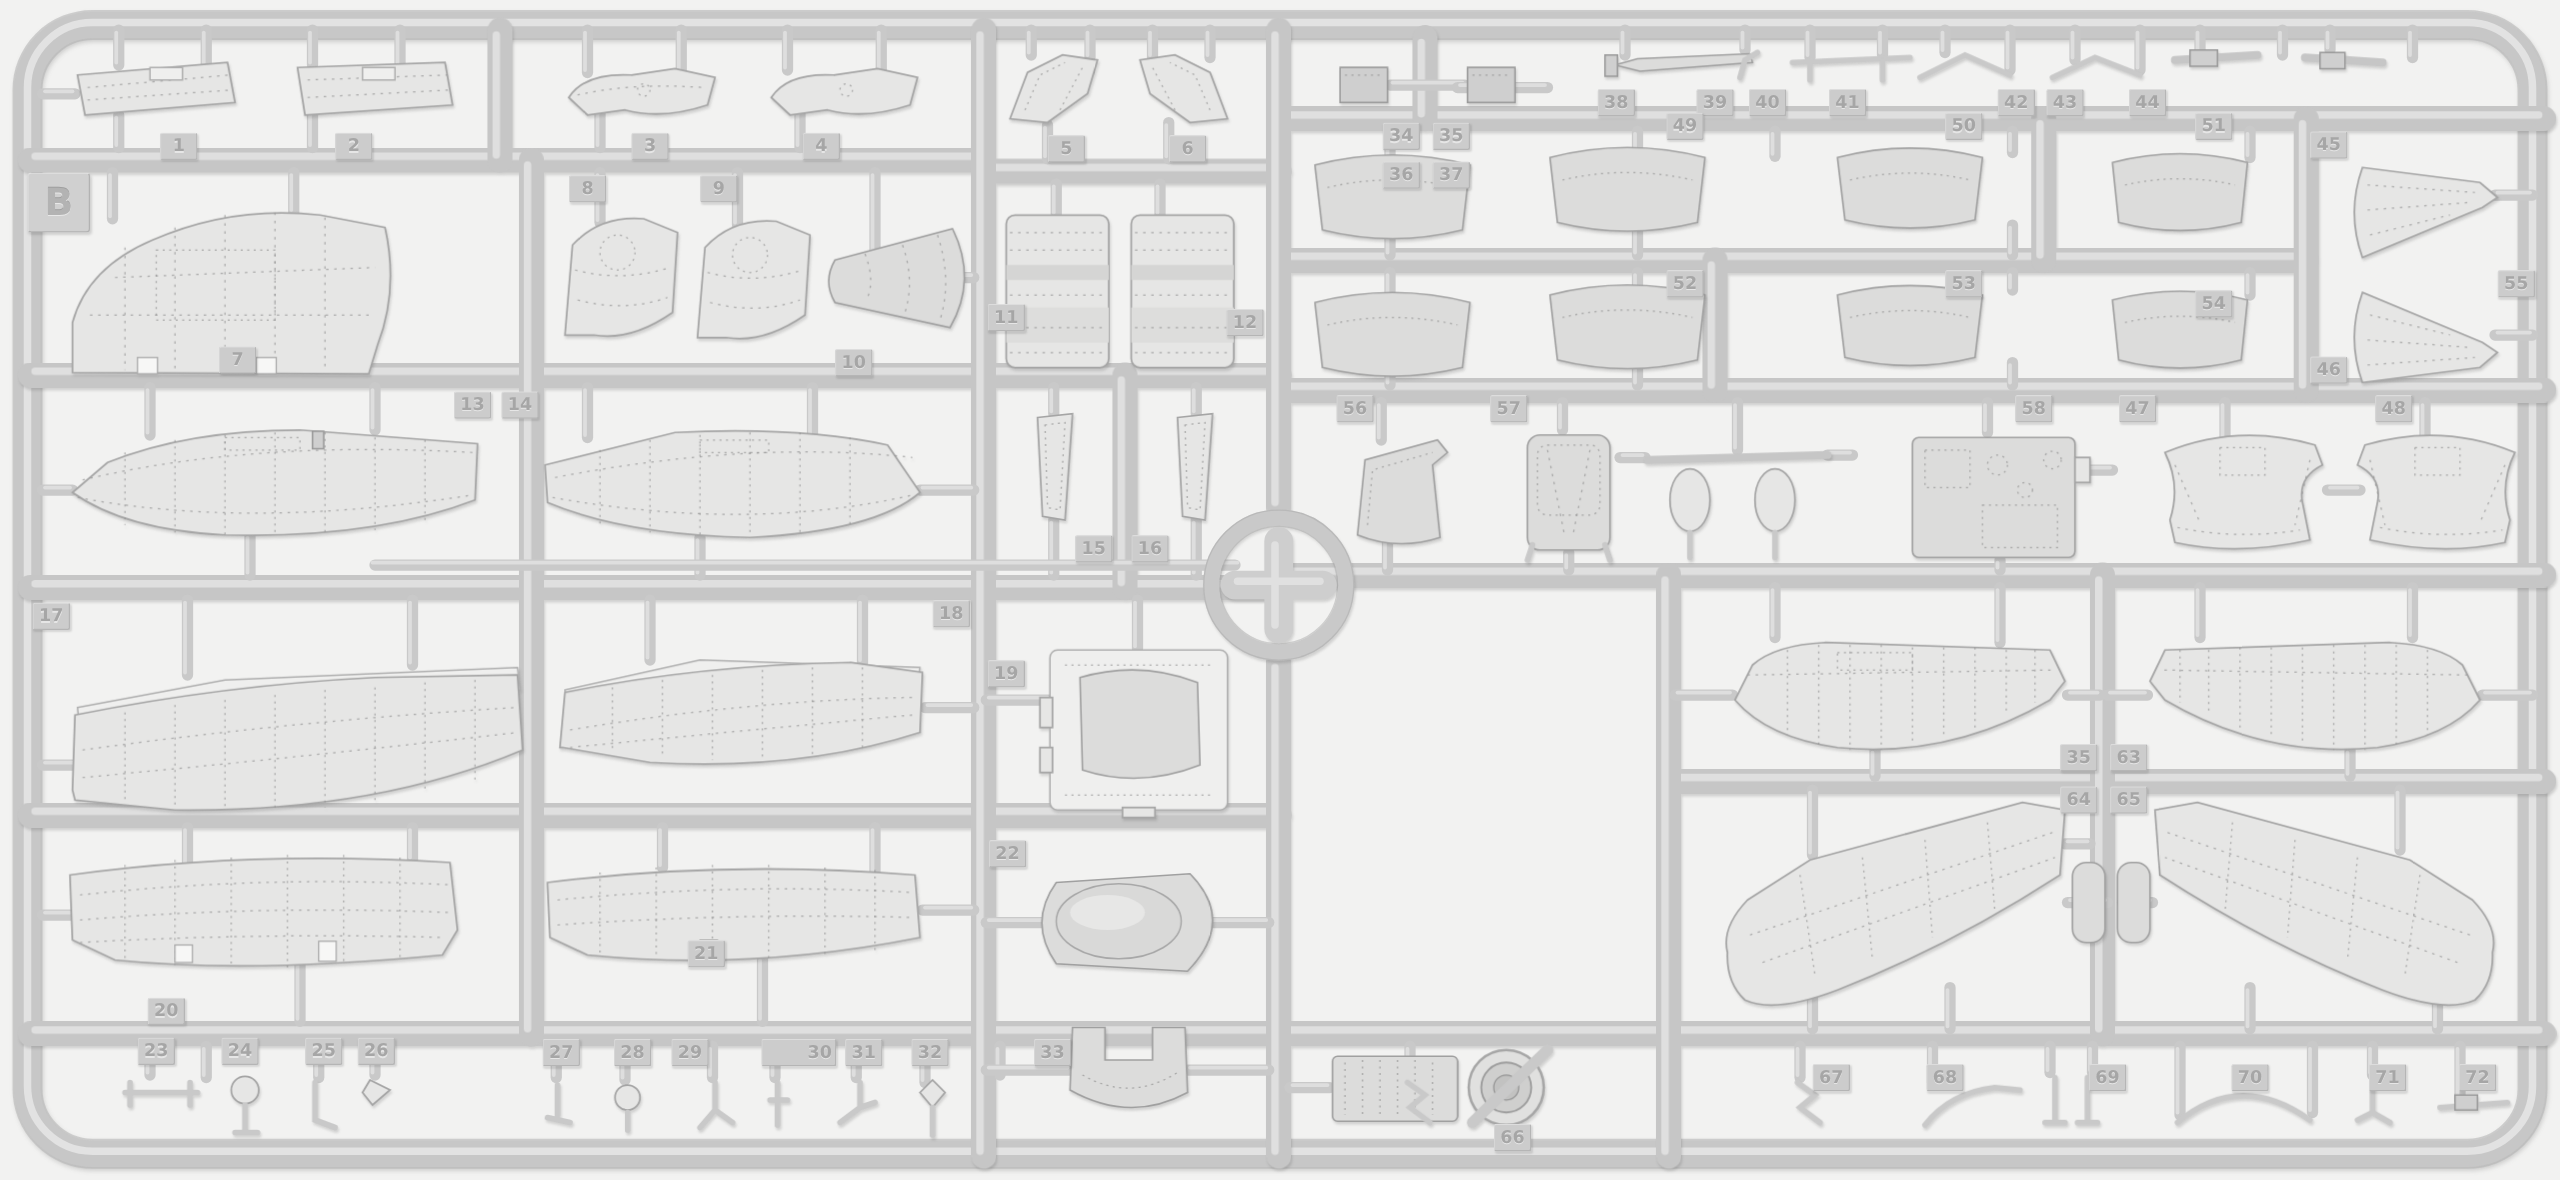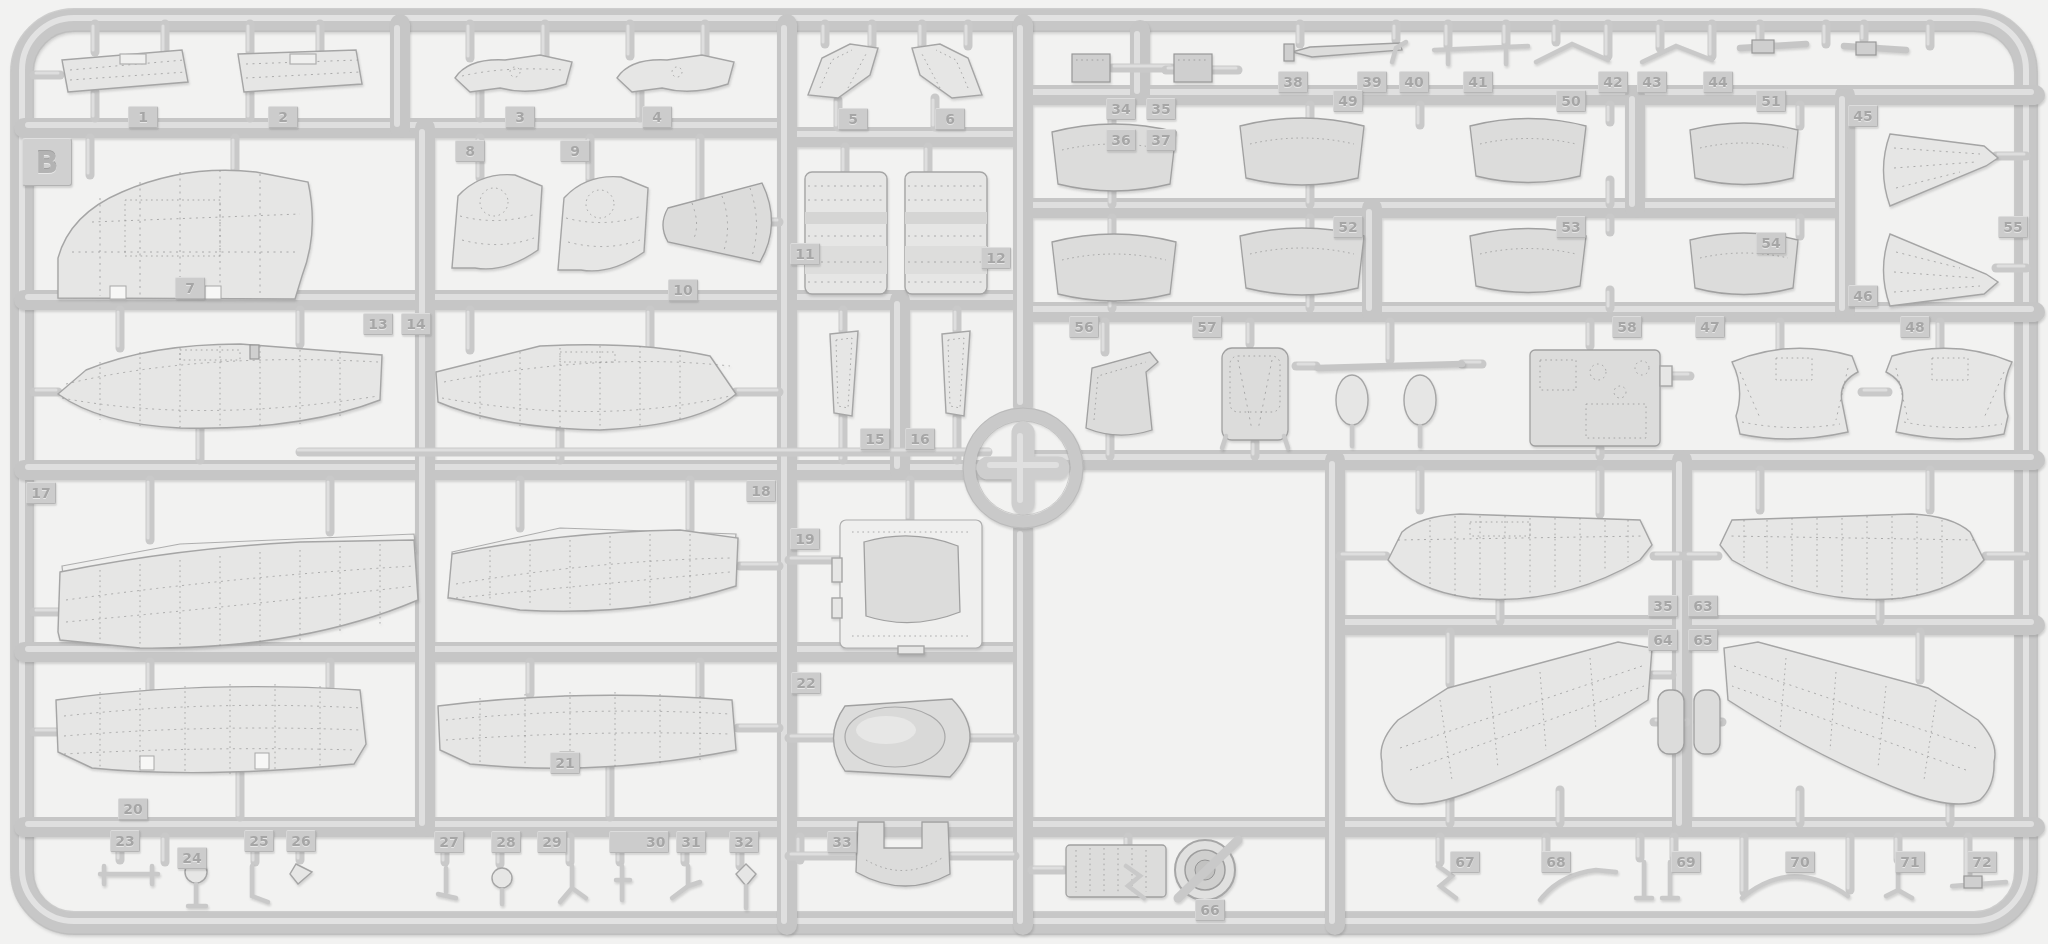--- a/index.html
+++ b/index.html
@@ -703,21 +703,21 @@
       <div class="tag" style="left: 401px; top: 313px;">14</div>
       <div class="tag" style="left: 860px; top: 428px;">15</div>
       <div class="tag" style="left: 905px; top: 428px;">16</div>
       <div class="tag" style="left: 26px; top: 482px;">17</div>
       <div class="tag" style="left: 746px; top: 480px;">18</div>
       <div class="tag" style="left: 790px; top: 528px;">19</div>
       <div class="tag" style="left: 118px; top: 798px;">20</div>
       <div class="tag" style="left: 550px; top: 752px;">21</div>
       <div class="tag" style="left: 791px; top: 672px;">22</div>
       <div class="tag" style="left: 110px; top: 830px;">23</div>
-      <div class="tag" style="left: 177px; top: 847px;">24</div>
+      <div class="tag" style="left: 177px; top: 830px;">24</div>
       <div class="tag" style="left: 244px; top: 830px;">25</div>
       <div class="tag" style="left: 286px; top: 830px;">26</div>
       <div class="tag" style="left: 434px; top: 831px;">27</div>
       <div class="tag" style="left: 491px; top: 831px;">28</div>
       <div class="tag" style="left: 537px; top: 831px;">29</div>
       <div class="tag" style="left: 609px; top: 831px; padding-left: 36px;">30</div>
       <div class="tag" style="left: 676px; top: 831px;">31</div>
       <div class="tag" style="left: 729px; top: 831px;">32</div>
       <div class="tag" style="left: 791px; top: 831px; margin-left: 36px;">33</div>
       <div class="tag" style="left: 1106px; top: 98px;">34</div>

